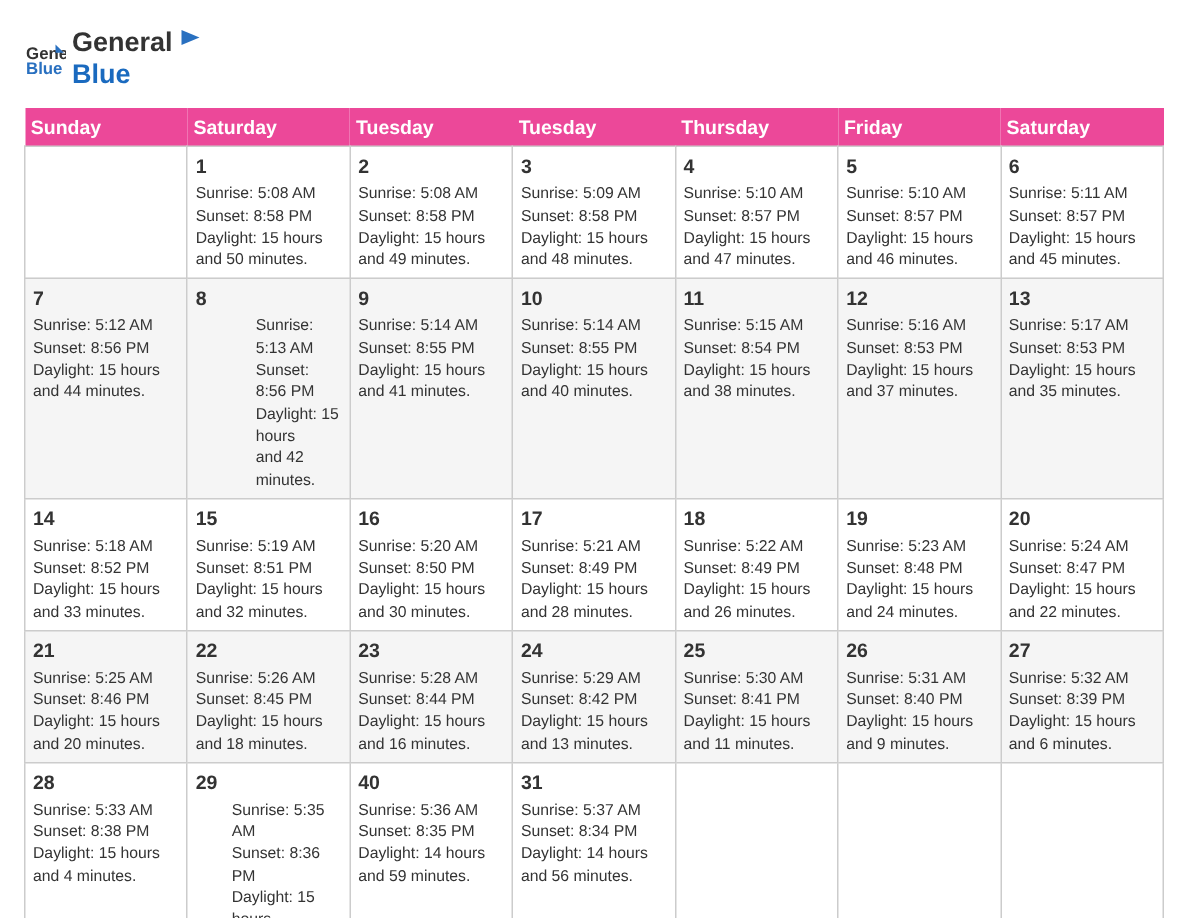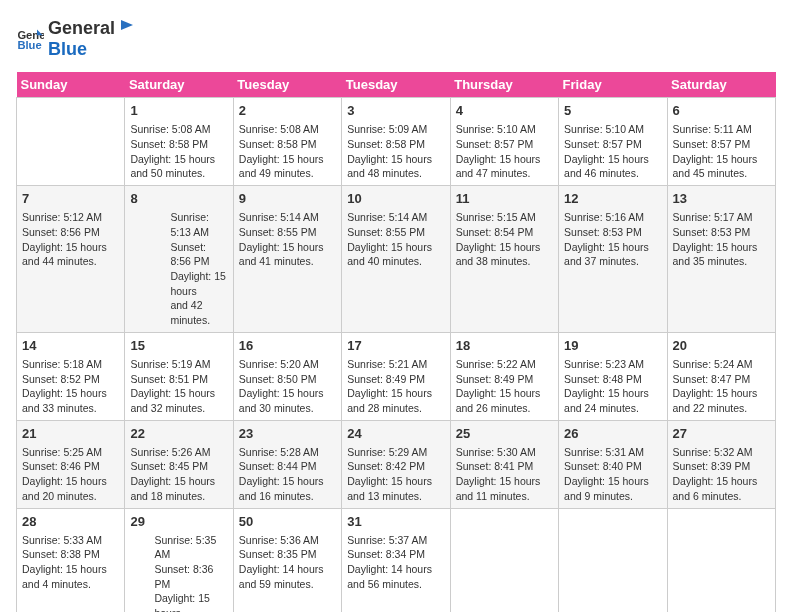--- a/index.html
+++ b/index.html
@@ -336,21 +336,21 @@
 and 4 minutes.</div>
         </td>
         <td>
           <span class="day-number">29</span>
           <div class="cell-content" style="white-space: pre-line; margin-left: 24px;">Sunrise: 5:35 AM
 Sunset: 8:36 PM
 Daylight: 15 hours
 and 1 minute.</div>
         </td>
         <td>
-          <span class="day-number">50</span>
+          <span class="day-number">40</span>
           <div class="cell-content" style="white-space: pre-line;">Sunrise: 5:36 AM
 Sunset: 8:35 PM
 Daylight: 14 hours
 and 59 minutes.</div>
         </td>
         <td>
           <span class="day-number">31</span>
           <div class="cell-content" style="white-space: pre-line;">Sunrise: 5:37 AM
 Sunset: 8:34 PM
 Daylight: 14 hours

